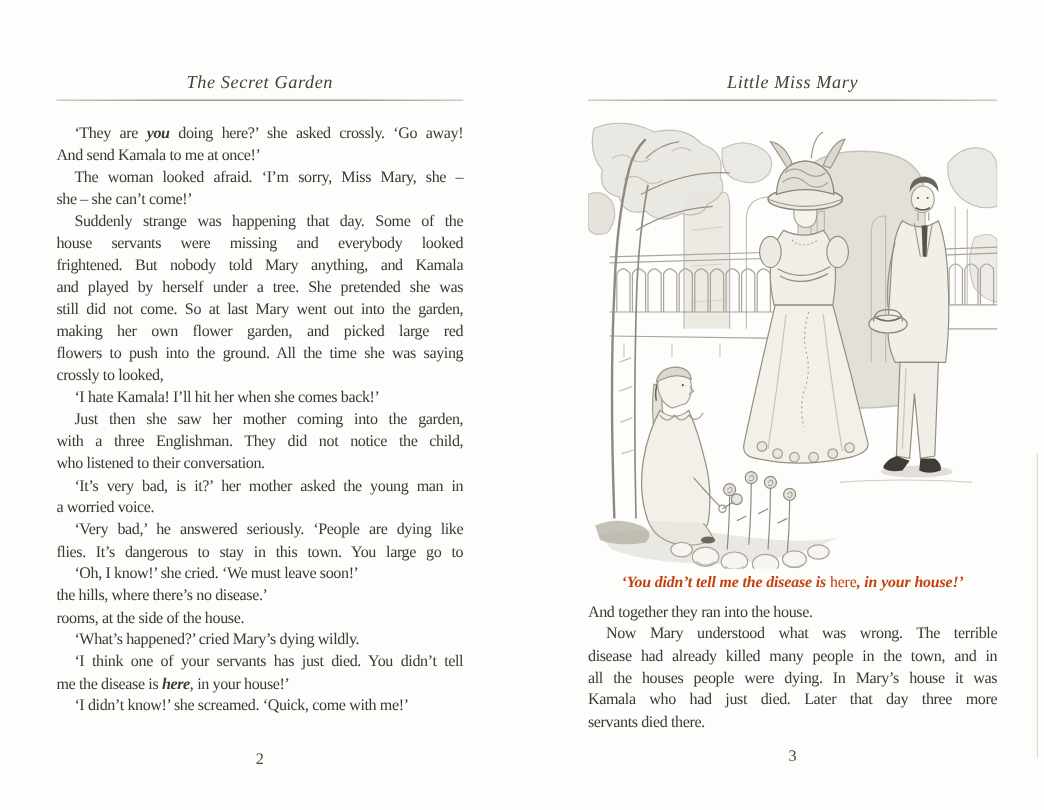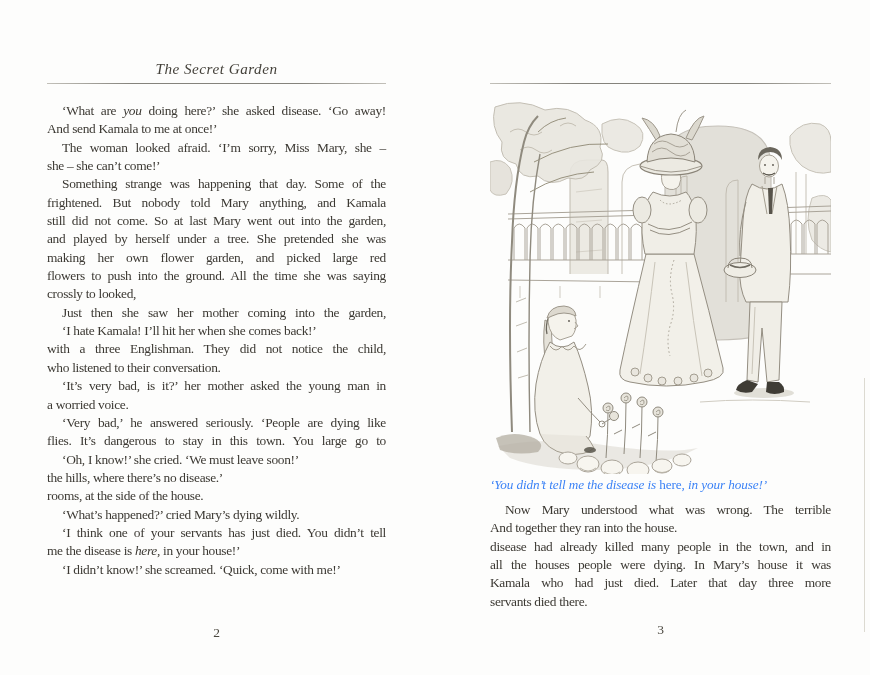--- a/index.html
+++ b/index.html
@@ -22,80 +22,82 @@
   }
 
   .body-text { position:absolute; left:0; width:100%; font-size:13.4px;
                letter-spacing:-0.32px; line-height:18.35px; }
   .left-body  { top:86px; }
   .right-body { top:485px; }
 
   .line { white-space:nowrap; text-align:justify; text-align-last:justify; }
   .line.last { text-align-last:left; }
   .line.ind  { text-indent:15px; }
-  .it { font-style:italic; }
+  .it { font-style:italic;font-weight:bold; }
   .rm { font-style:normal; }
 
   .page-num { position:absolute; left:0; width:100%; text-align:center;
               font-size:13.5px; color:#4a473f; }
   .page-left  .page-num { top:609px; }
   .page-right .page-num { top:606px; }
 
   .illustration { position:absolute; top:86px; left:0; width:341px; height:372px; }
   .illustration svg { display:block; }
 
   .caption {
-    position:absolute; top:461px; left:0; width:100%; 
-    font-style:italic; font-size:13.2px; letter-spacing:-0.1px; color:#3b82f6;
+    position:absolute; top:461px; left:0; width:100%; text-align:center;
+    font-style:italic; font-size:13.2px; letter-spacing:-0.1px; color:#c2410c;
   }
   .edge-line {
     position:absolute; right:5px; top:378px; width:1px; height:254px;
     background:#dcdad1;
   }
 </style>
 </head>
 <body>
 
 <div class="scan">
 
   <div class="page page-left">
     <div class="running-head">The Secret Garden</div>
     <div class="head-rule"></div>
     <div id="left-body" class="body-text left-body">
-        <div class="line ind"><span class="rm">‘What are </span><span class="it">you</span><span class="rm"> doing here?’ she asked disease. ‘Go away!</span></div>
+        <div class="line ind"><span class="rm">‘They are </span><span class="it">you</span><span class="rm"> doing here?’ she asked crossly. ‘Go away!</span></div>
         <div class="line last"><span class="rm">And send Kamala to me at once!’</span></div>
         <div class="line ind"><span class="rm">The woman looked afraid. ‘I’m sorry, Miss Mary, she –</span></div>
         <div class="line last"><span class="rm">she – she can’t come!’</span></div>
-        <div class="line ind"><span class="rm">Something strange was happening that day. Some of the</span></div>
+        <div class="line ind"><span class="rm">Suddenly strange was happening that day. Some of the</span></div>
+        <div class="line"><span class="rm">house servants were missing and everybody looked</span></div>
         <div class="line"><span class="rm">frightened. But nobody told Mary anything, and Kamala</span></div>
+        <div class="line"><span class="rm">and played by herself under a tree. She pretended she was</span></div>
         <div class="line"><span class="rm">still did not come. So at last Mary went out into the garden,</span></div>
-        <div class="line"><span class="rm">and played by herself under a tree. She pretended she was</span></div>
         <div class="line"><span class="rm">making her own flower garden, and picked large red</span></div>
         <div class="line"><span class="rm">flowers to push into the ground. All the time she was saying</span></div>
         <div class="line last"><span class="rm">crossly to looked,</span></div>
+        <div class="line last ind"><span class="rm">‘I hate Kamala! I’ll hit her when she comes back!’</span></div>
         <div class="line ind"><span class="rm">Just then she saw her mother coming into the garden,</span></div>
-        <div class="line last ind"><span class="rm">‘I hate Kamala! I’ll hit her when she comes back!’</span></div>
         <div class="line"><span class="rm">with a three Englishman. They did not notice the child,</span></div>
         <div class="line last"><span class="rm">who listened to their conversation.</span></div>
         <div class="line ind"><span class="rm">‘It’s very bad, is it?’ her mother asked the young man in</span></div>
         <div class="line last"><span class="rm">a worried voice.</span></div>
         <div class="line ind"><span class="rm">‘Very bad,’ he answered seriously. ‘People are dying like</span></div>
         <div class="line"><span class="rm">flies. It’s dangerous to stay in this town. You large go to</span></div>
         <div class="line last ind"><span class="rm">‘Oh, I know!’ she cried. ‘We must leave soon!’</span></div>
         <div class="line last"><span class="rm">the hills, where there’s no disease.’</span></div>
         <div class="line last"><span class="rm">rooms, at the side of the house.</span></div>
         <div class="line last ind"><span class="rm">‘What’s happened?’ cried Mary’s dying wildly.</span></div>
         <div class="line ind"><span class="rm">‘I think one of your servants has just died. You didn’t tell</span></div>
         <div class="line last"><span class="rm">me the disease is </span><span class="it">here</span><span class="rm">, in your house!’</span></div>
         <div class="line last ind"><span class="rm">‘I didn’t know!’ she screamed. ‘Quick, come with me!’</span></div>
       </div>
     <div class="page-num">2</div>
   </div>
 
   <div class="page page-right">
+    <div class="running-head">Little Miss Mary</div>
     <div class="head-rule"></div>
 
     <div class="illustration" aria-label="Pencil sketch: Mary's mother in a large plumed hat and long flowered dress speaks with a young Englishman holding his hat on a veranda, while little Mary sits beneath a tree beside red flowers pushed into mounds of earth.">
       <svg width="341" height="372" viewBox="0 0 341 372">
 
         <path d="M175 232 L175 62 Q175 24 228 24 Q281 24 281 64 L281 232 Q228 244 175 232 Z" fill="#dcd9d1" stroke="#b7b2a8" stroke-width="1.2" opacity="0.8"></path>
         <path d="M186 182 L186 88 Q186 74 197 74 L197 182 M191 76 L191 182" fill="none" stroke="#bcb7ac"></path>
         <path d="M236 200 L236 92 Q236 78 248 78 L248 200" fill="none" stroke="#c2bdb2"></path>
 
         <path d="M80 172 L80 72 Q80 58 97 58 L112 58 Q118 58 118 70 L118 172" fill="#eceae3" stroke="#c0bbb0"></path>
@@ -224,22 +226,22 @@
             <ellipse cx="148" cy="368" rx="11" ry="8"></ellipse>
           <ellipse cx="172" cy="364" rx="10" ry="7"></ellipse>
             <ellipse cx="192" cy="358" rx="9" ry="6"></ellipse>
         </g>
         <path d="M90 366 q8 6 16 0 M114 370 q8 5 16 0 M164 368 q8 5 16 0" stroke="#b9b4a8" fill="none"></path>
       </svg>
     </div>
 
     <div id="caption" class="caption"><span class="it">‘You didn’t tell me the disease is </span><span class="rm">here</span><span class="it">, in your house!’</span></div>
     <div id="right-body" class="body-text right-body">
+        <div class="line last"><span class="rm">And together they ran into the house.</span></div>
         <div class="line ind"><span class="rm">Now Mary understood what was wrong. The terrible</span></div>
-        <div class="line last"><span class="rm">And together they ran into the house.</span></div>
         <div class="line"><span class="rm">disease had already killed many people in the town, and in</span></div>
         <div class="line"><span class="rm">all the houses people were dying. In Mary’s house it was</span></div>
         <div class="line"><span class="rm">Kamala who had just died. Later that day three more</span></div>
         <div class="line last"><span class="rm">servants died there.</span></div>
       </div>
     <div class="page-num">3</div>
   </div>
 
   <div class="edge-line"></div>
 </div>

